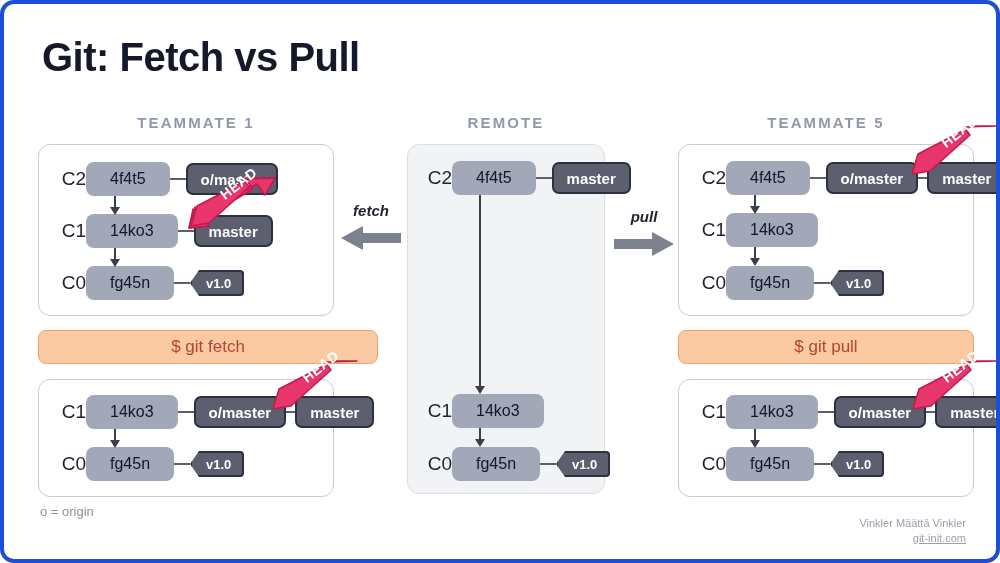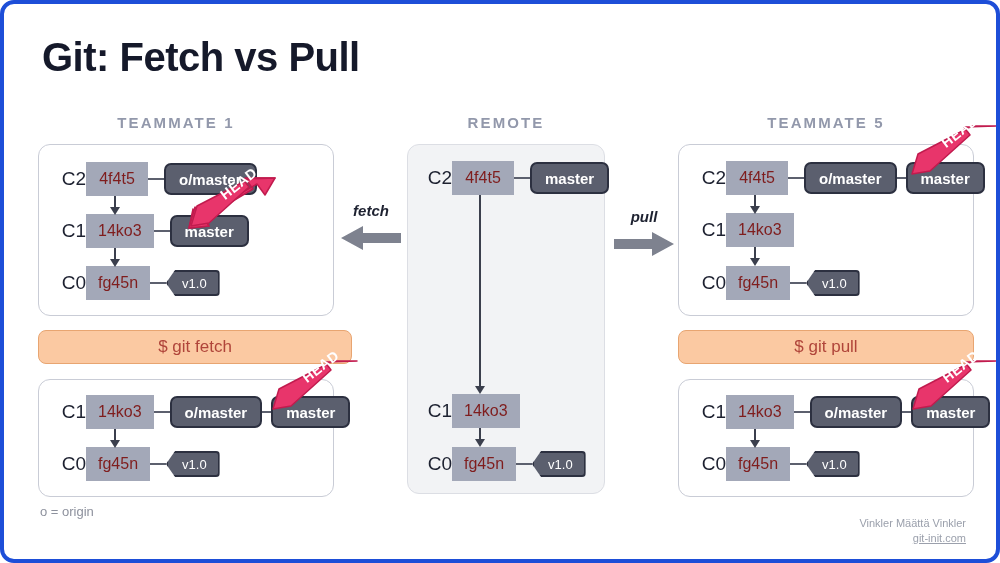--- a/index.html
+++ b/index.html
@@ -32,21 +32,21 @@
   
   .col-header {
     position: absolute;
     font-size: 15px;
     font-weight: bold;
     color: #9298ab;
     letter-spacing: 2.1px;
     text-align: center;
     white-space: nowrap;
   }
-  .ch-left   { left: 24px;  top: 110px; width: 296px; }
+  .ch-left   { left: 44px;  top: 110px; width: 296px; }
   .ch-mid    { left: 403px; top: 110px; width: 198px; }
   .ch-right  { left: 674px; top: 110px; width: 296px; }
 
   
   .panel {
     position: absolute;
     border: 1.6px solid #c9ccd6;
     border-radius: 12px;
     background: #ffffff;
   }
@@ -67,24 +67,24 @@
     color: #1d2130;
     width: 34px;
     flex: 0 0 34px;
     text-align: right;
     line-height: 34px;
   }
 
   .commit {
     height: 34px;
     min-width: 62px;
-    padding: 0 12px;
-    border-radius: 0;
+    padding: 0 24px;
+    border-radius: 8px;
     background: #a3a8b8;
-    color: #7f1d1d;
+    color: #0f172a;
     font-size: 16px;
     display: flex; align-items: center; justify-content: center;
     flex: 0 0 auto;
     white-space: nowrap;
   }
 
   .connector { height: 2px; background: #5c606e; flex: 0 0 auto; width: 16px; }
   .connector.short { width: 9px; }
 
   .branch {
@@ -101,21 +101,21 @@
     white-space: nowrap;
   }
 
   .tag {
     height: 26px;
     padding: 0 11px 0 14px;
     background: #5b5f6e;
     border: 2px solid #2c3040;
     color: #ffffff;
     font-size: 13px;
-    font-weight: normal;
+    font-weight: bold;
     display: flex; align-items: center; justify-content: center;
     flex: 0 0 auto;
     white-space: nowrap;
     border-radius: 4px;
     clip-path: polygon(0% 50%, 9px 0%, 100% 0%, 100% 100%, 9px 100%);
   }
 
   
   .varrow { position: absolute; width: 2px; background: #3b3f4d; }
   .varrow::after {
@@ -150,21 +150,21 @@
   .cmd {
     position: absolute;
     height: 34px;
     border-radius: 8px;
     background: #fbc9a2;
     border: 1.5px solid #e8a571;
     color: #b0453a;
     font-size: 17px;
     display: flex; align-items: center; justify-content: center;
   }
-  .cmd-left  { left: 34px;  top: 326px; width: 314px; }
+  .cmd-left  { left: 34px;  top: 326px; width: 340px; }
   .cmd-right { left: 674px; top: 326px; width: 296px; }
 
   
   .flow { position: absolute; width: 80px; text-align: center; }
   .flow-label {
     font-size: 15px;
     font-weight: bold;
     font-style: italic;
     color: #1d2130;
     margin-bottom: 6px;

